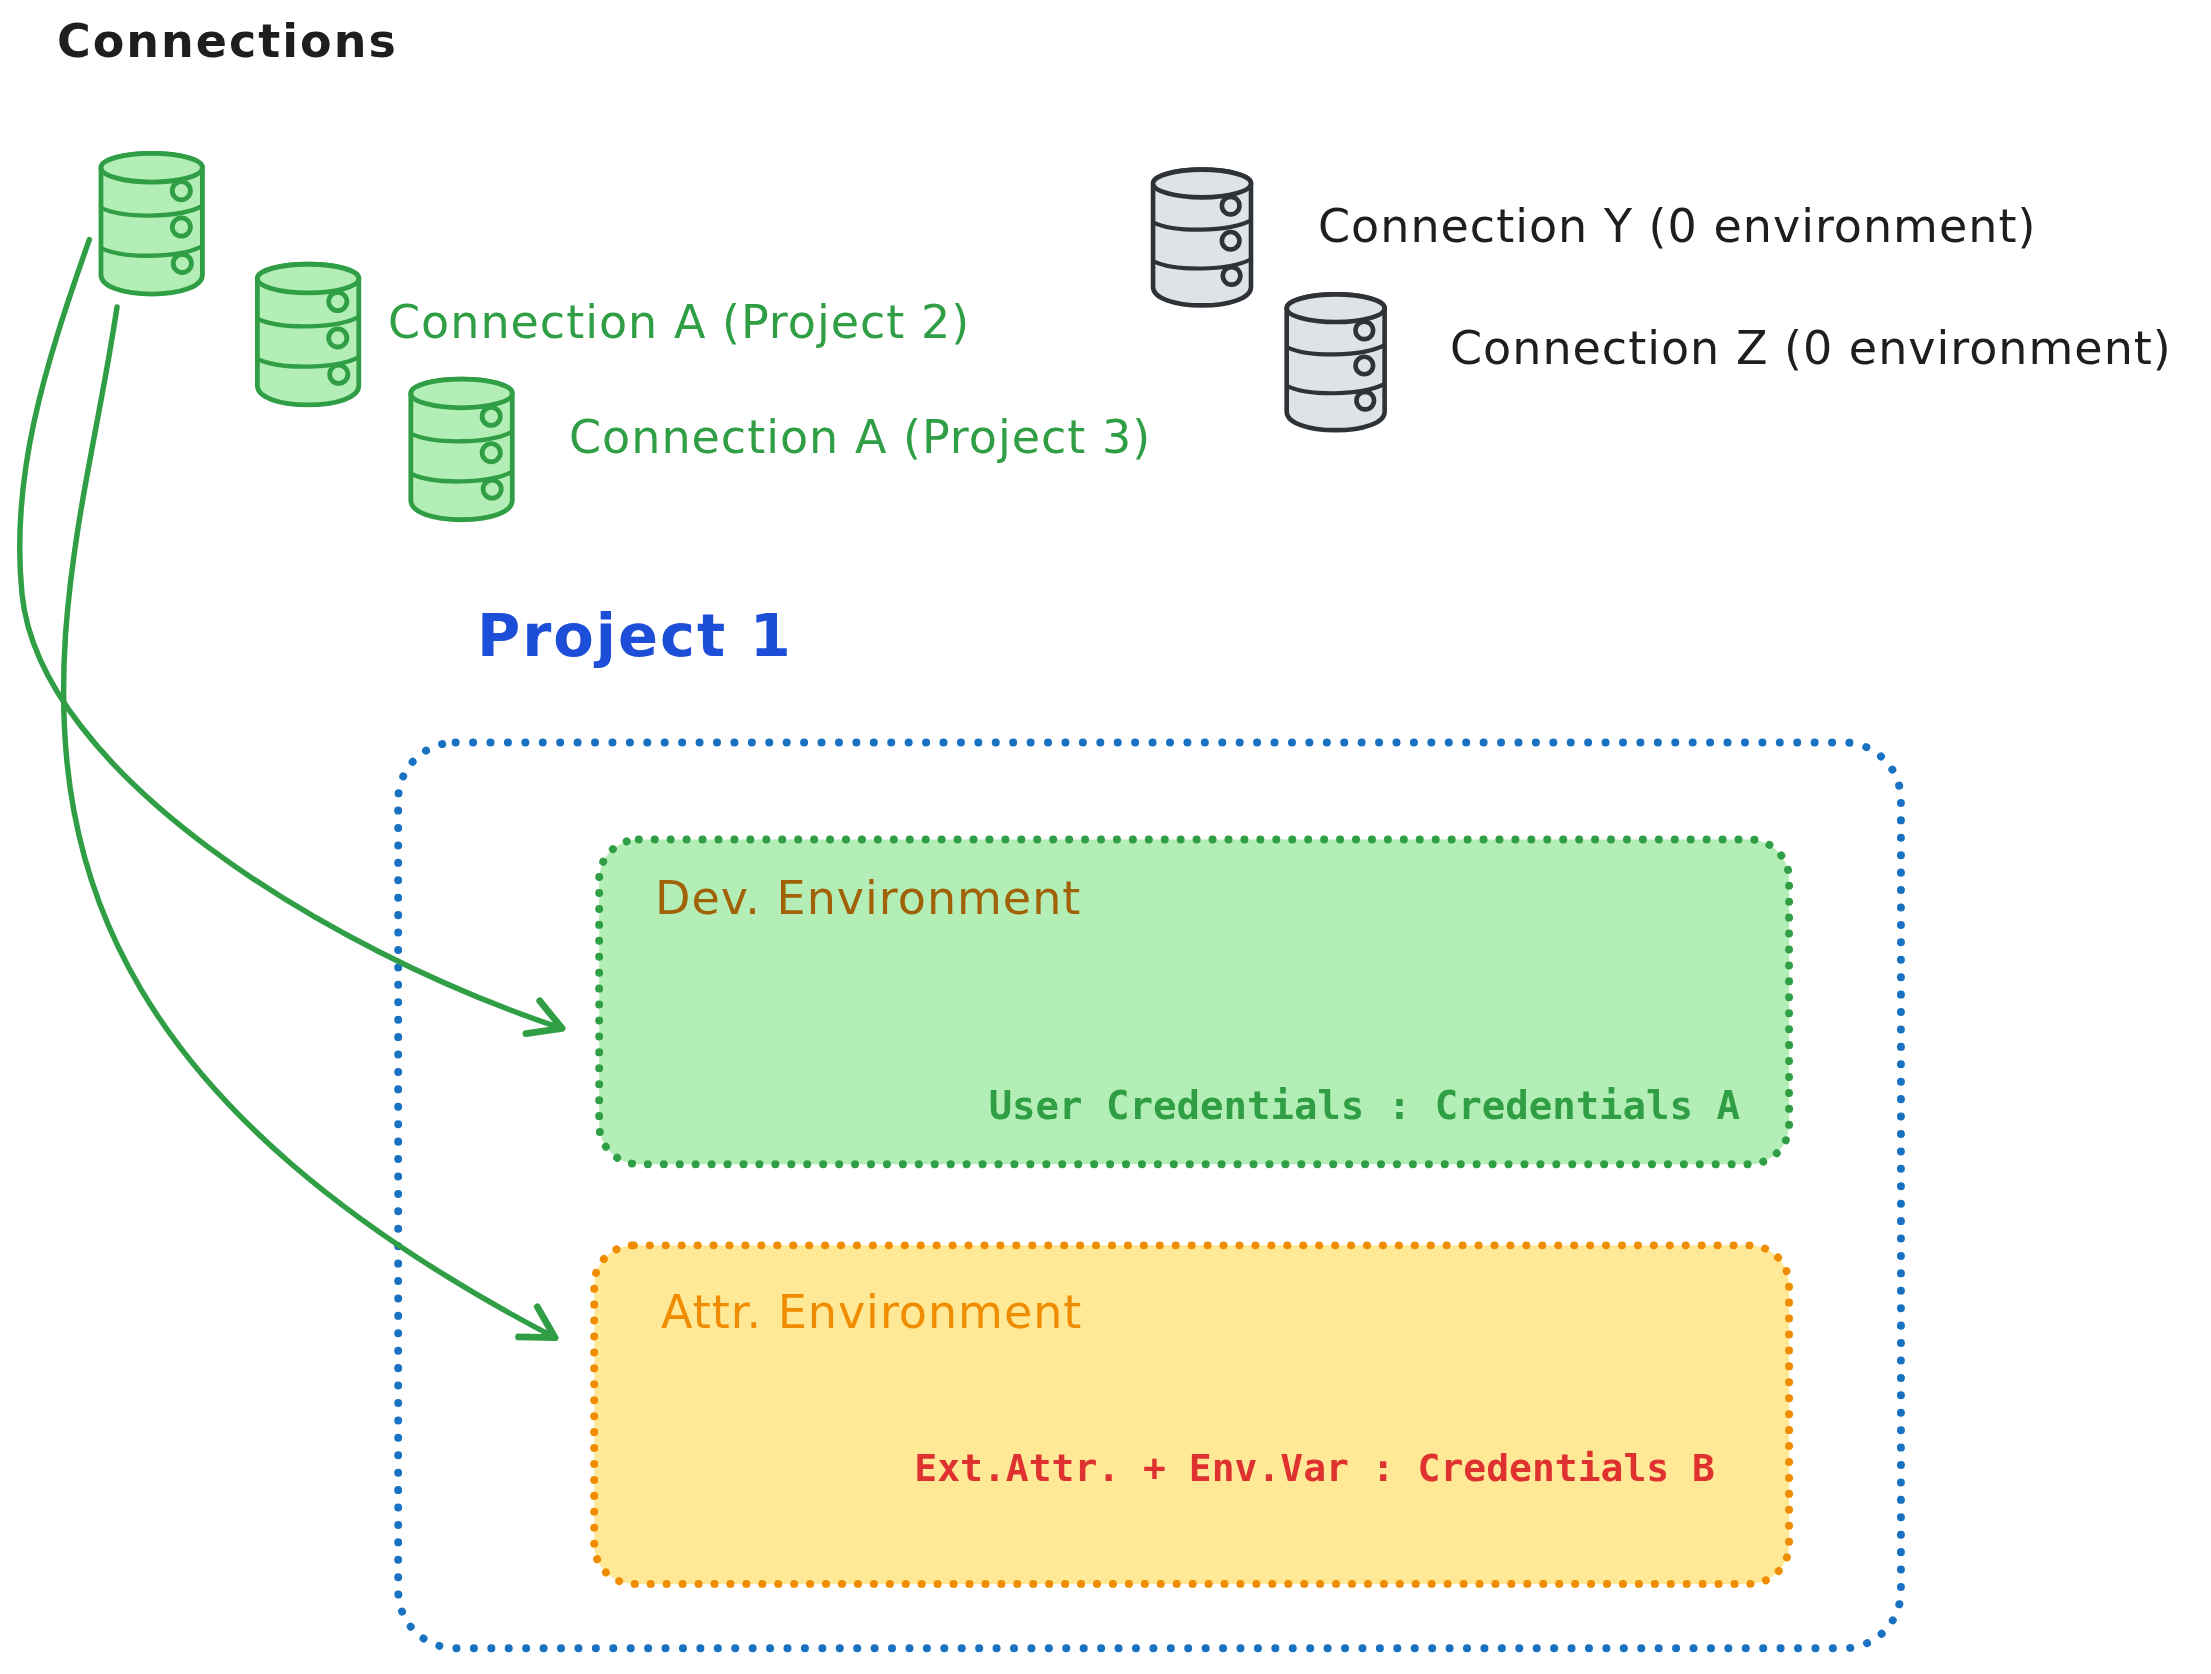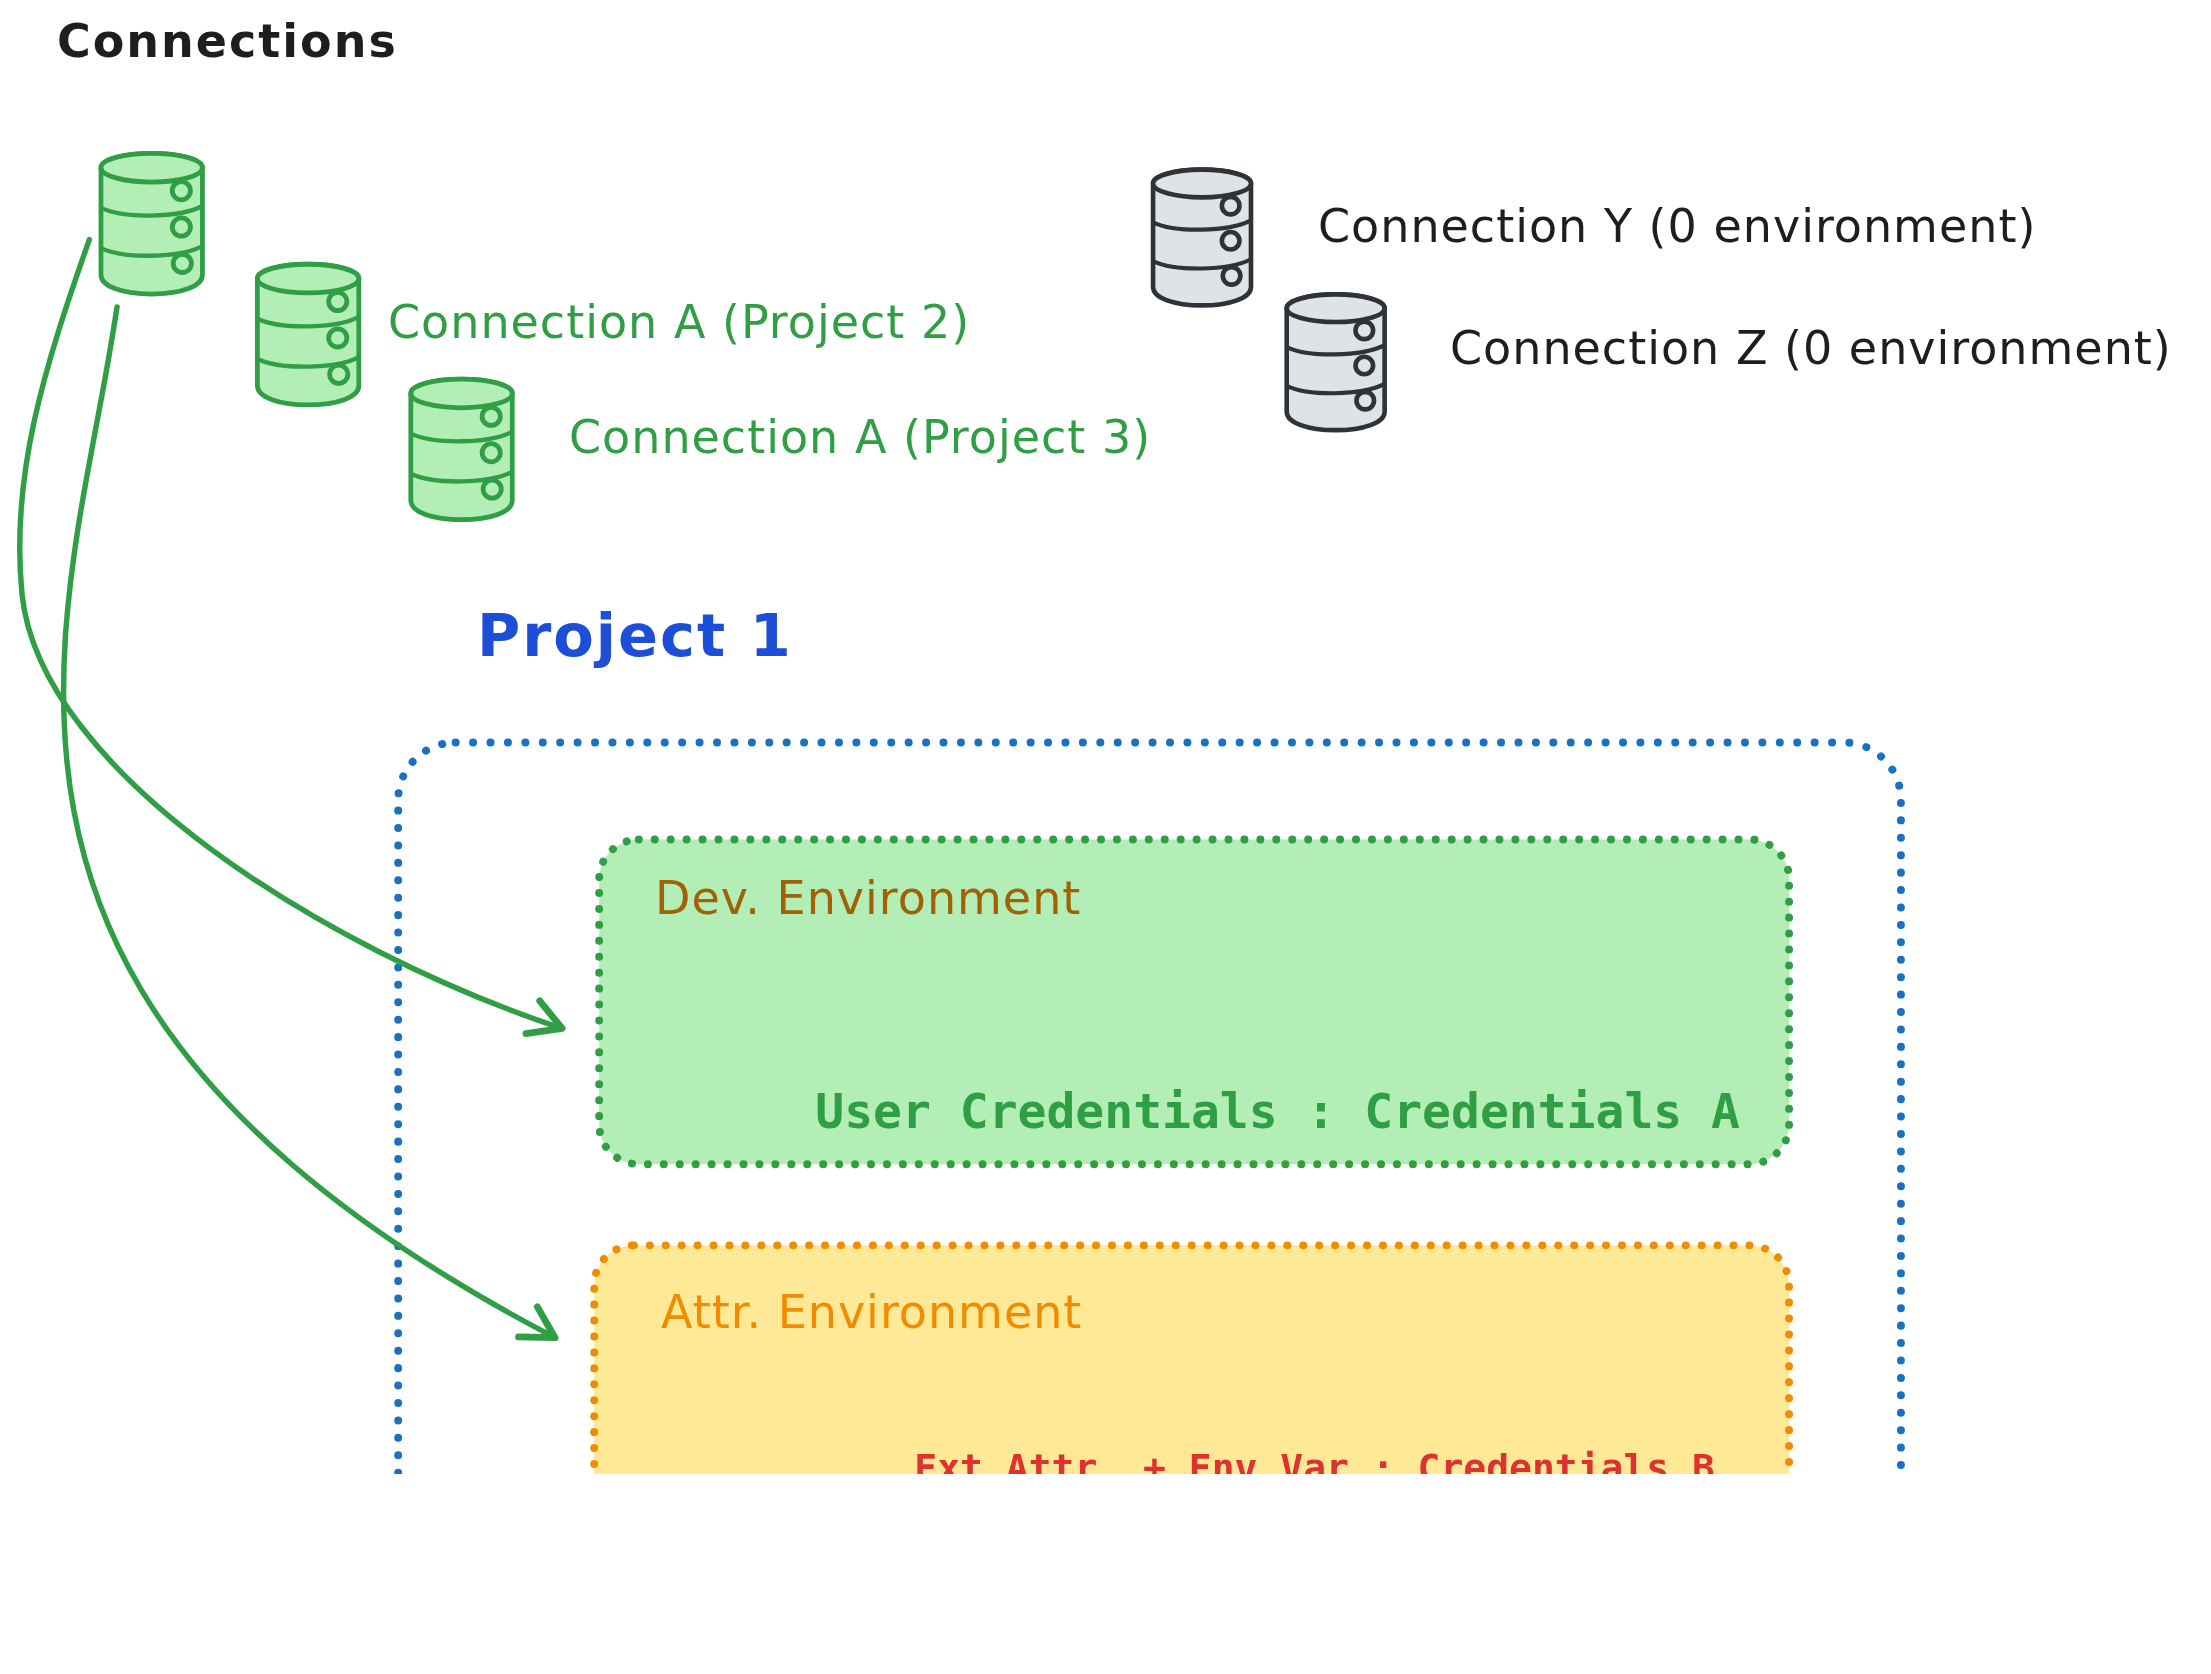--- a/index.html
+++ b/index.html
@@ -1,19 +1,19 @@
 <!DOCTYPE html>
 <html><head>
 <meta charset="utf-8">
 <style>
   html, body { margin: 0; padding: 0; background: #ffffff; }
   .canvas {
     position: relative;
     width: 2212px;
-    height: 1474px;
+    height: 1674px;
     background: #ffffff;
     overflow: hidden;
     font-family: "DejaVu Sans", sans-serif;
     text-decoration: underline;
   }
   svg.layer {
     position: absolute;
     left: 0; top: 0;
     width: 2212px; height: 1674px;
   }
@@ -27,21 +27,21 @@
   .lbl-y  { left: 1282px; top: 201px; }
   .lbl-z  { left: 1414px; top: 323px; }
   .project-title { left: 477px; top: 604px; font-size: 59px; font-weight: bold; color: #1d4ed8; letter-spacing: 2px; }
   .env-title-dev  { left: 655px; top: 873px;  font-size: 46px; color: #a16207; letter-spacing: 1px; }
   .env-title-prod { left: 661px; top: 1287px; font-size: 46px; color: #f08c00; letter-spacing: 1px; }
   .mono {
     font-family: "DejaVu Sans Mono", "Liberation Mono", monospace;
     font-weight: bold;
     text-align: right;
   }
-  .dev-cred   { right: 472px; top: 1085px; font-size: 48px; color: #2f9e44; }
+  .dev-cred   { right: 472px; top: 1085px; font-size: 39px; color: #2f9e44; }
   .prod-lines { right: 497px; top: 1443px; font-size: 38px; color: #e03131; line-height: 1.32; }
 </style>
 </head>
 <body>
 
 <div class="canvas">
 
   <svg class="layer" viewBox="0 0 2234 1691">
     <defs>
       <symbol id="db-symbol" viewBox="0 0 120 155">

